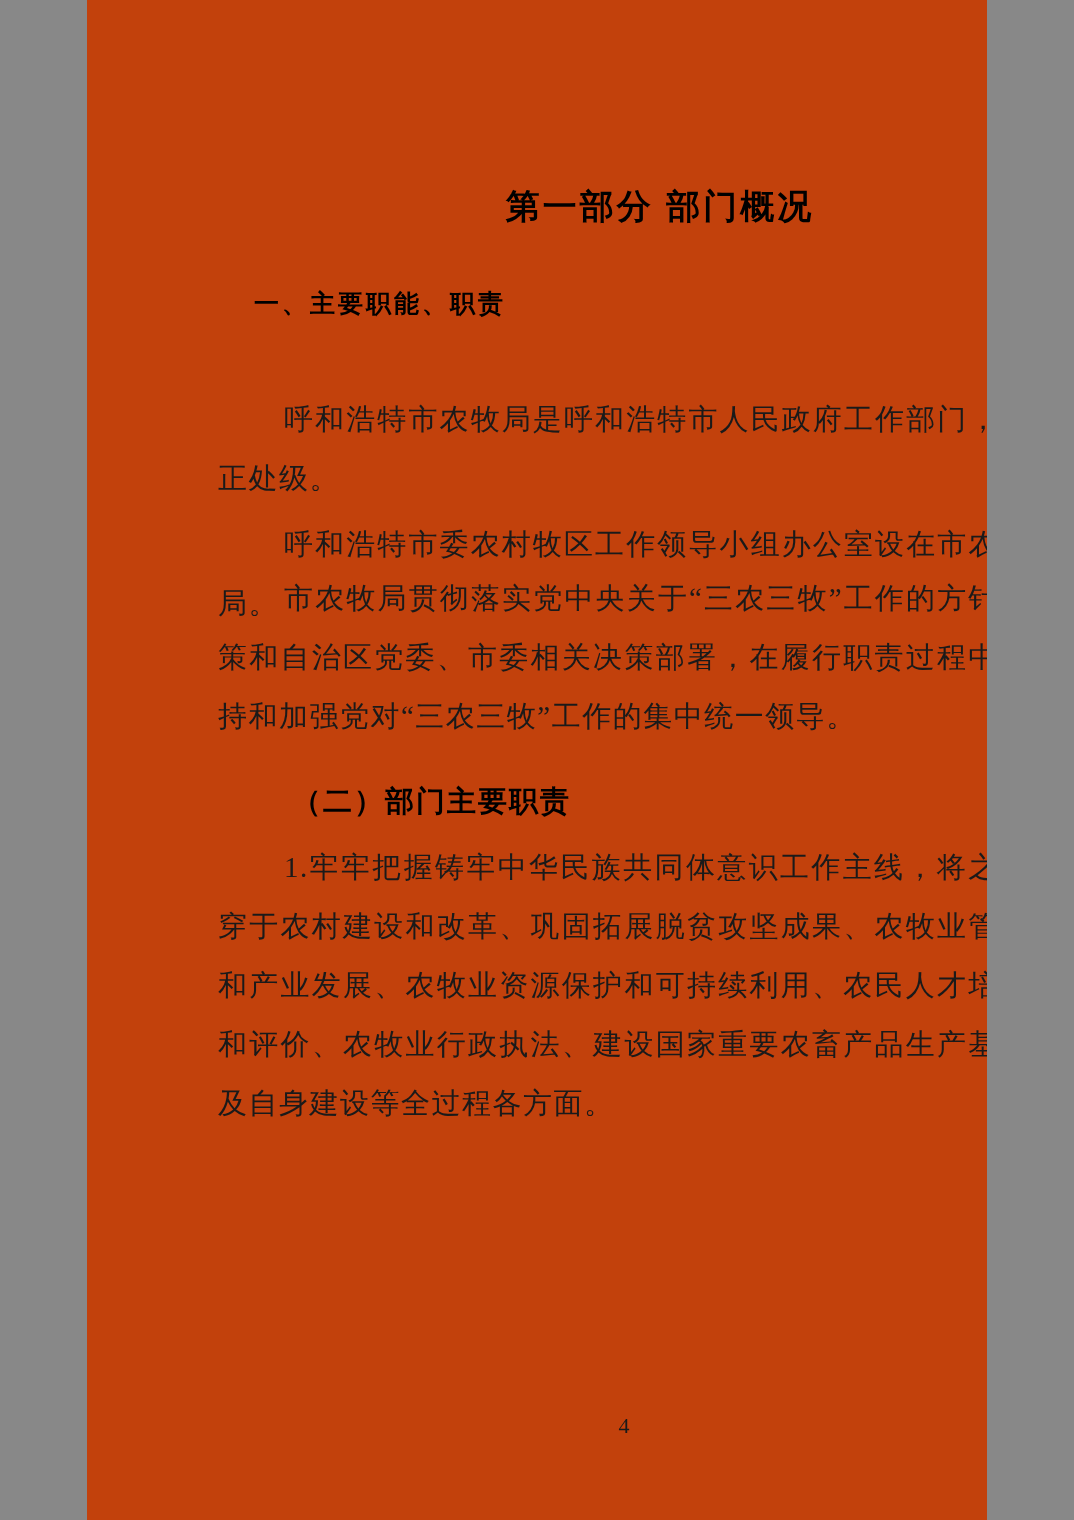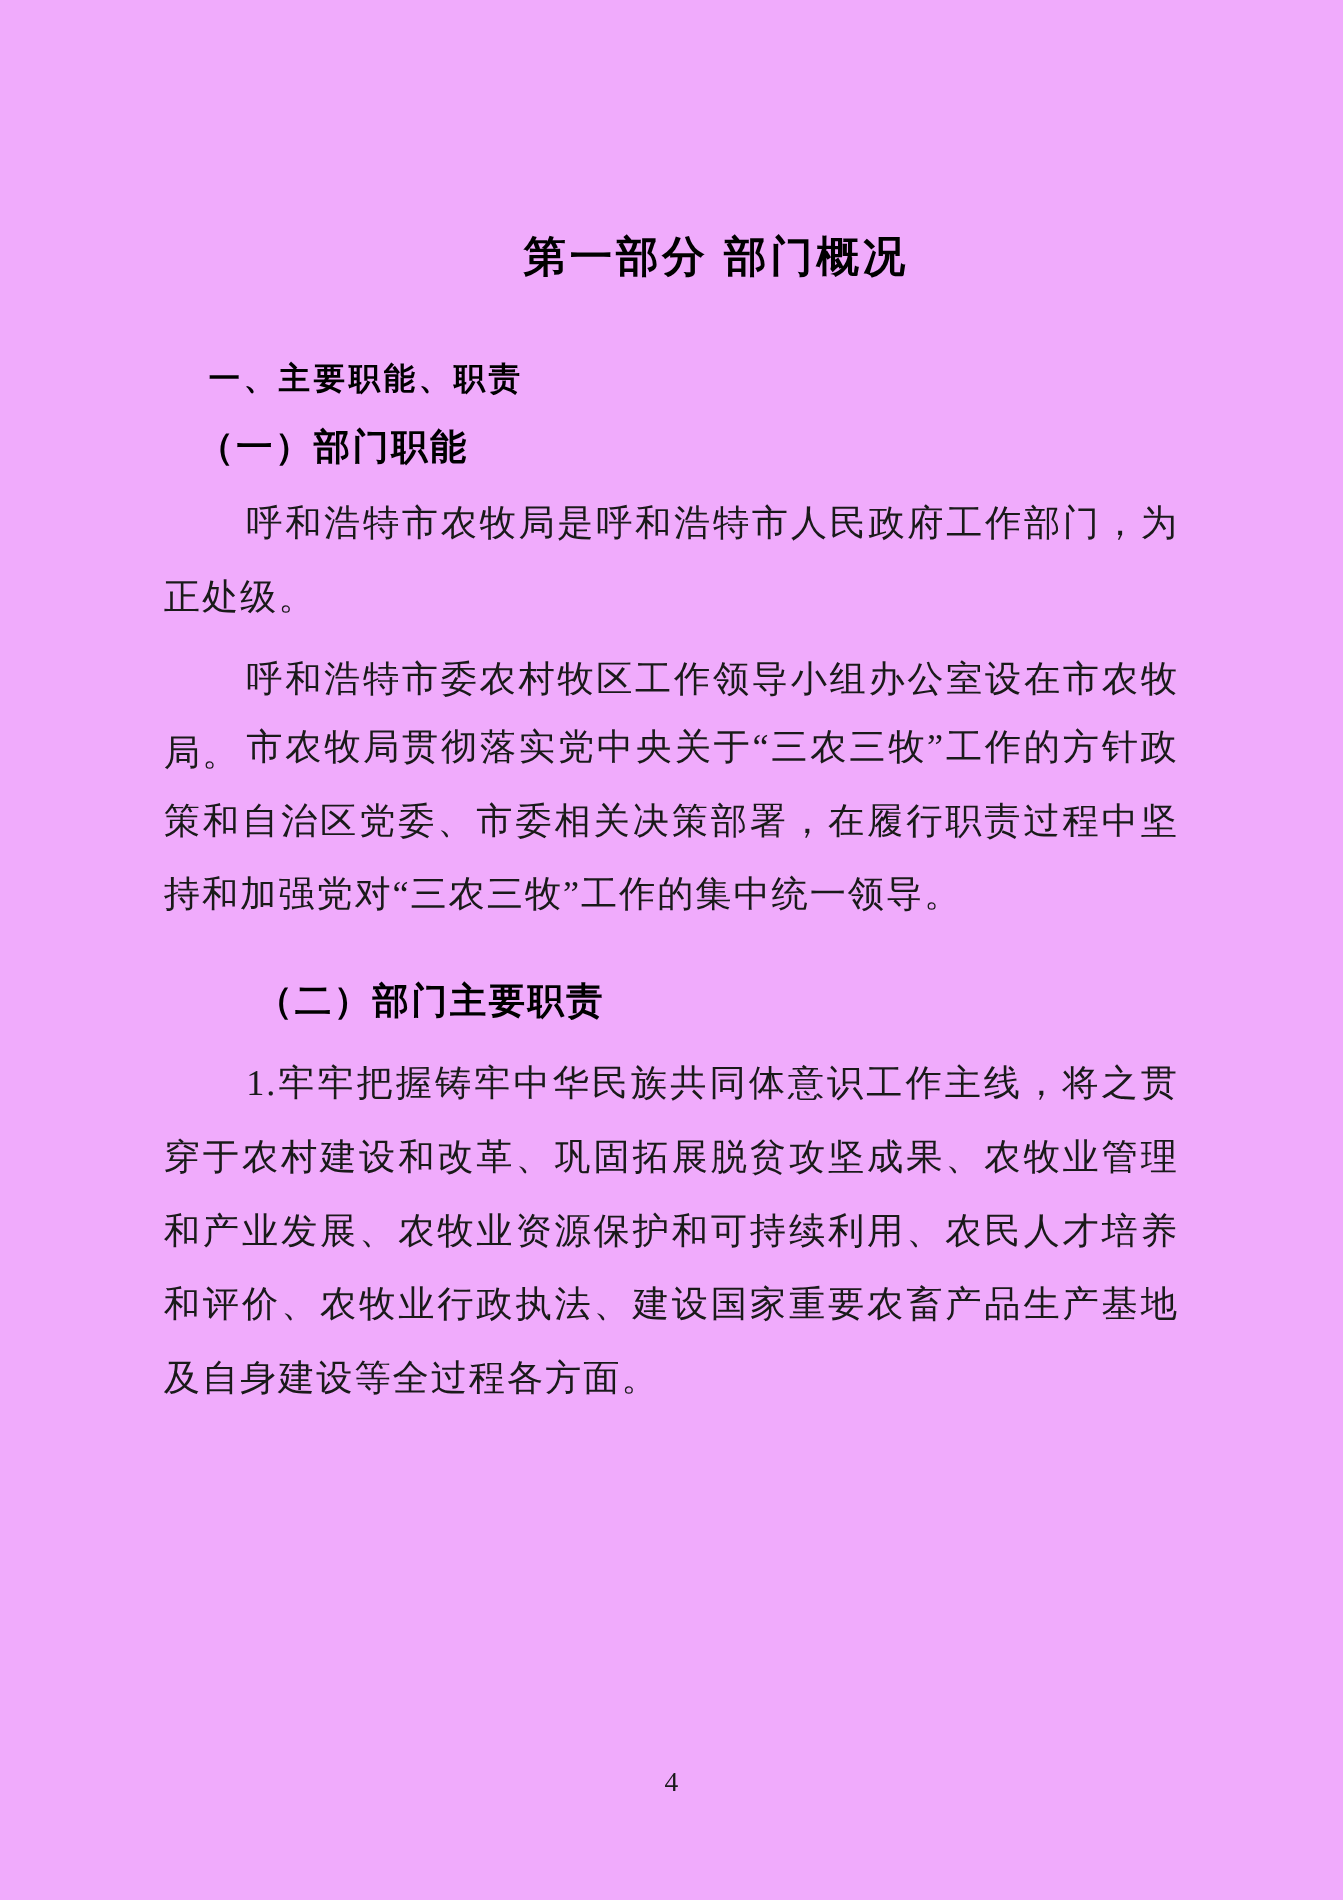--- a/index.html
+++ b/index.html
@@ -2,24 +2,24 @@
 <html><head>
 <meta charset="utf-8">
 <style>
   html, body {
     margin: 0;
     padding: 0;
     background: #888;
   }
   .page {
     position: relative;
-    width: 1074px;
+    width: 900px;
     height: 1520px;
     margin: 0 auto;
-    background: #f0abfc;
+    background: #c2410c;
     overflow: hidden;
     font-family: "Liberation Serif", serif;
     color: #1a1a1a;
   }
   .abs {
     position: absolute;
     left: 131px;
     width: 812px;
     margin: 0;
   }
@@ -83,21 +83,20 @@
 </style>
 </head>
 <body>
 
 <div class="page">
 
   <h1 class="abs doc-title">第一部分 部门概况</h1>
 
   <h2 class="abs h-main">一、主要职能、职责</h2>
 
-  <h3 class="abs h-sub h-sub-1">（一）部门职能</h3>
 
   <p class="abs body-p p2">呼和浩特市委农村牧区工作领导小组办公室设在市农牧局。</p>
 
   <p class="abs body-p p1">呼和浩特市农牧局是呼和浩特市人民政府工作部门，为正处级。</p>
 
   <p class="abs body-p p3">市农牧局贯彻落实党中央关于“三农三牧”工作的方针政策和自治区党委、市委相关决策部署，在履行职责过程中坚持和加强党对“三农三牧”工作的集中统一领导。</p>
 
   <h3 class="abs h-sub h-sub-2">（二）部门主要职责</h3>
 
   <p class="abs body-p p4">1.牢牢把握铸牢中华民族共同体意识工作主线，将之贯穿于农村建设和改革、巩固拓展脱贫攻坚成果、农牧业管理和产业发展、农牧业资源保护和可持续利用、农民人才培养和评价、农牧业行政执法、建设国家重要农畜产品生产基地及自身建设等全过程各方面。</p>

